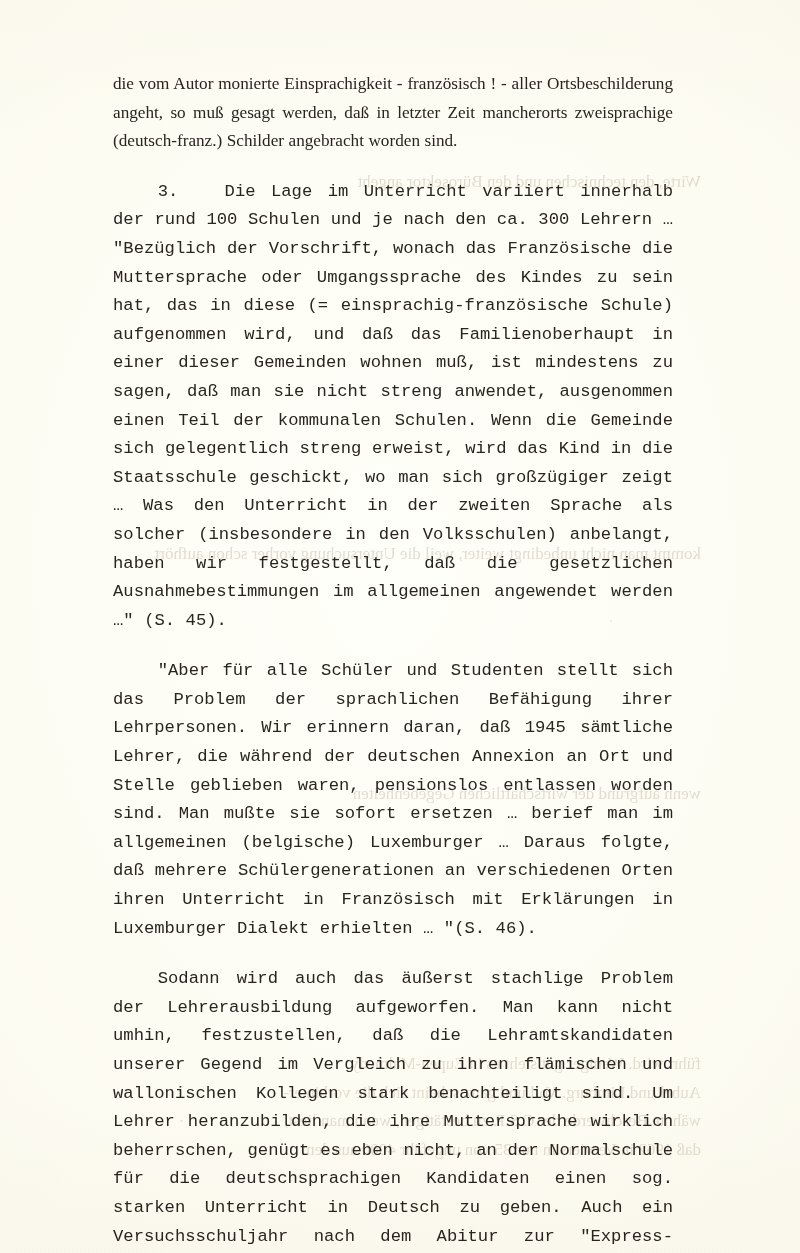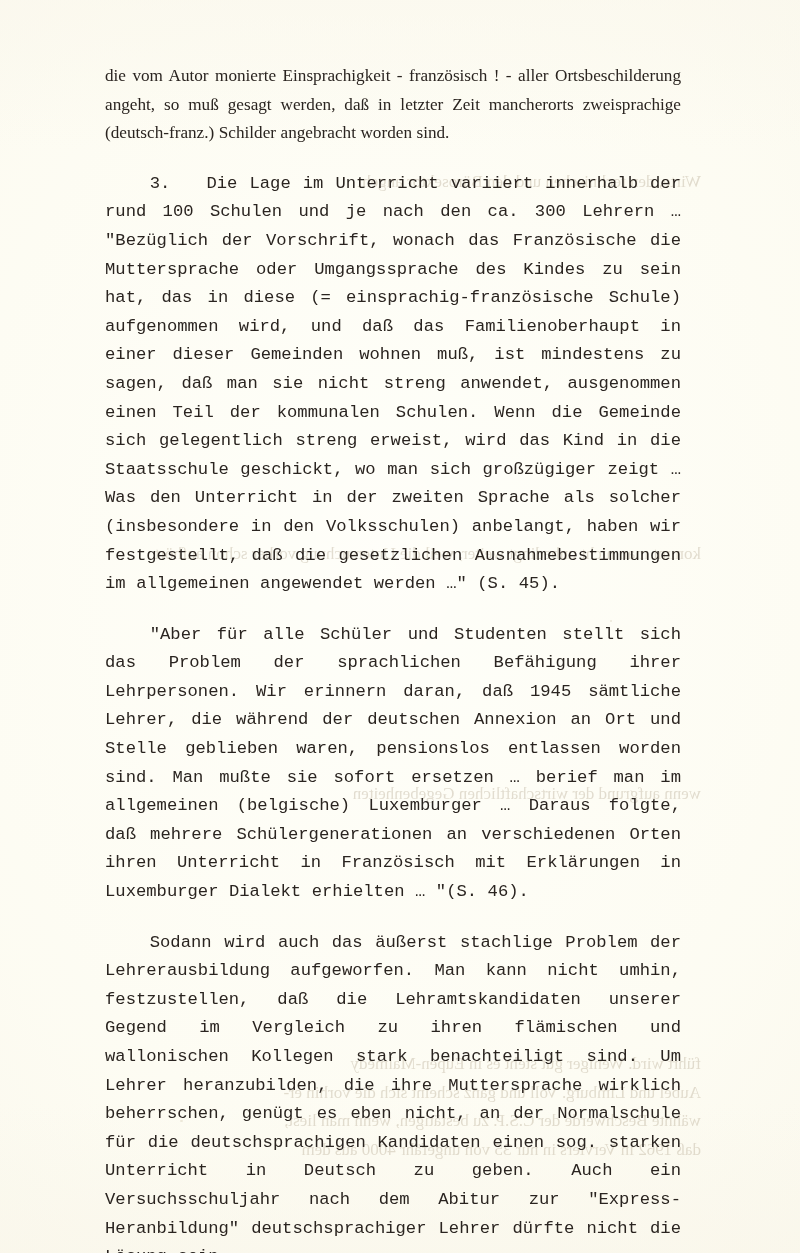--- a/index.html
+++ b/index.html
@@ -55,21 +55,21 @@
     line-height: 28.6px;
     color: #2a2420;
     text-align: justify;
     text-justify: inter-word;
     -webkit-hyphens: none;
     hyphens: none;
     word-spacing: 0.2px;
   }
 
   .body-text p {
-    margin: 4px;
+    margin: 12px;
   }
 
   .body-text p.gap {
     margin-top: 22px;
     font-family: Liberation Mono, monospace;
   }
 
   .body-text p.indent {
     text-indent: 2.6em;
   }

